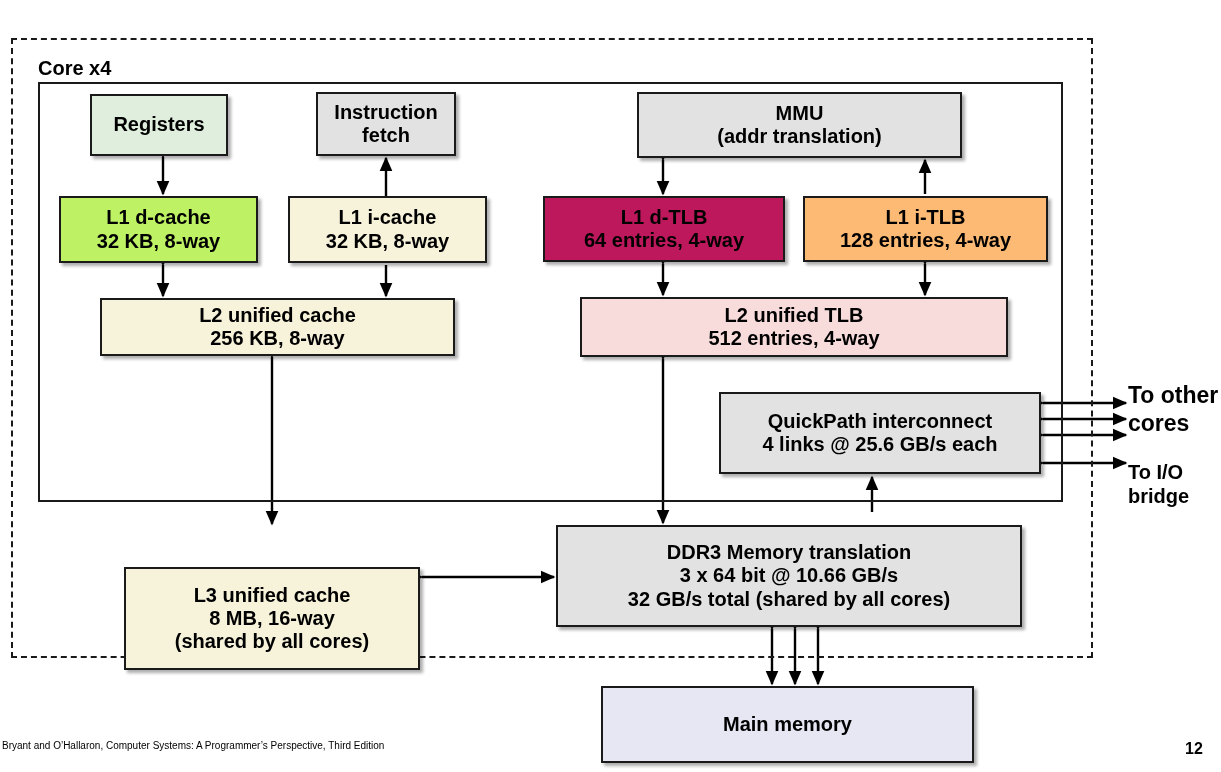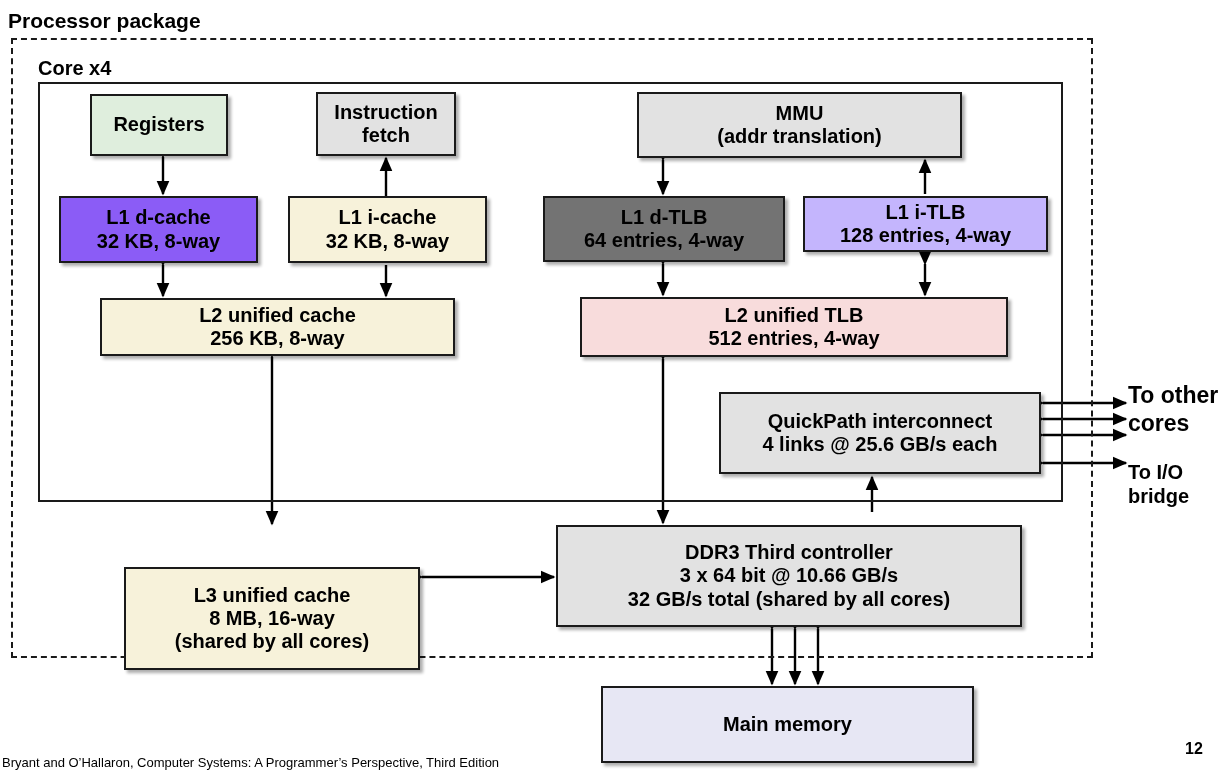--- a/index.html
+++ b/index.html
@@ -15,30 +15,29 @@
   .box .ln{display:block;white-space:nowrap;}
 
   .dashed-outer{position:absolute;box-sizing:border-box;border:2px dashed #1a1a1a;
                 background:transparent;z-index:1;}
   .solid-core{position:absolute;box-sizing:border-box;border:2px solid #1a1a1a;
               background:transparent;z-index:1;}
 
   .hdr{position:absolute;font-weight:bold;z-index:5;white-space:nowrap;}
   .side-label{position:absolute;font-weight:bold;z-index:5;line-height:1.22;}
 
-  .footer{position:absolute;left:2px;top:740px;font-size:13px;
-          font-weight:normal;white-space:nowrap;z-index:6;margin-top:15px;}
+  .footer{position:absolute;left:2px;top:740px;font-size:10px;
+          font-weight:normal;white-space:nowrap;z-index:6;}
   .pageno{position:absolute;left:1185px;top:740px;font-size:16px;font-weight:bold;z-index:6;}
 </style>
 </head>
 <body>
 
 <div id="stage">
 
-  <div class="hdr" style="left:8px;top:9px;font-size:21px;">Processor package</div>
 
   <div class="dashed-outer" style="left:11px;top:38px;width:1082px;height:620px;"></div>
 
   <div class="hdr" style="left:38px;top:57px;font-size:20px;">Core x4</div>
   <div class="solid-core" style="left:38px;top:82px;width:1025px;height:420px;"></div>
 
   <svg id="wires" viewBox="0 0 1221 772" xmlns="http://www.w3.org/2000/svg">
     <defs>
       <marker id="ah" markerWidth="7" markerHeight="7" refX="5.6" refY="3.1" orient="auto" markerUnits="strokeWidth">
         <path d="M0,0.4 L6.2,3.1 L0,5.8 z" fill="#000"></path>
@@ -95,36 +94,36 @@
   <div class="box" style="left:316px;top:92px;width:140px;height:64px;background:#e2e2e2;font-size:20px;">
     <span class="ln">Instruction</span>
     <span class="ln">fetch</span>
   </div>
 
   <div class="box" style="left:637px;top:92px;width:325px;height:66px;background:#e2e2e2;font-size:20px;">
     <span class="ln">MMU</span>
     <span class="ln">(addr translation)</span>
   </div>
 
-  <div class="box" style="left:59px;top:196px;width:199px;height:67px;background:#8b5cf6;font-size:20px;">
+  <div class="box" style="left:59px;top:196px;width:199px;height:67px;background:#bef264;font-size:20px;">
     <span class="ln">L1 d-cache</span>
     <span class="ln">32 KB, 8-way</span>
   </div>
 
   <div class="box" style="left:288px;top:196px;width:199px;height:67px;background:#f7f2da;font-size:20px;align-items:center;">
     <span class="ln">L1 i-cache</span>
     <span class="ln">32 KB, 8-way</span>
   </div>
 
-  <div class="box" style="left:543px;top:196px;width:242px;height:66px;background:#737373;font-size:20px;">
+  <div class="box" style="left:543px;top:196px;width:242px;height:66px;background:#be185d;font-size:20px;">
     <span class="ln">L1 d-TLB</span>
     <span class="ln">64 entries, 4-way</span>
   </div>
 
-  <div class="box" style="left:803px;top:196px;width:245px;height:56px;background:#c4b5fd;font-size:20px;">
+  <div class="box" style="left:803px;top:196px;width:245px;height:66px;background:#fdba74;font-size:20px;">
     <span class="ln">L1 i-TLB</span>
     <span class="ln">128 entries, 4-way</span>
   </div>
 
   <div class="box" style="left:100px;top:298px;width:355px;height:58px;background:#f7f2da;font-size:20px;">
     <span class="ln">L2 unified cache</span>
     <span class="ln">256 KB, 8-way</span>
   </div>
 
   <div class="box" style="left:580px;top:297px;width:428px;height:60px;background:#f8dcdc;font-size:20px;">
@@ -137,21 +136,21 @@
     <span class="ln">4 links @ 25.6 GB/s each</span>
   </div>
 
   <div class="box" style="left:124px;top:526px;width:296px;height:103px;background:#f7f2da;font-size:20px;margin-top:41px;">
     <span class="ln">L3 unified cache</span>
     <span class="ln">8 MB, 16-way</span>
     <span class="ln">(shared by all cores)</span>
   </div>
 
   <div class="box" style="left:556px;top:525px;width:466px;height:102px;background:#e2e2e2;font-size:20px;">
-    <span class="ln">DDR3 Third controller</span>
+    <span class="ln">DDR3 Memory translation</span>
     <span class="ln">3 x 64 bit @ 10.66 GB/s</span>
     <span class="ln">32 GB/s total (shared by all cores)</span>
   </div>
 
   <div class="box" style="left:601px;top:686px;width:373px;height:77px;background:#e7e7f4;font-size:20px;">
     <span class="ln">Main memory</span>
   </div>
 
   <div class="side-label" style="left:1128px;top:381px;font-size:23px;">
     <div>To other</div>

